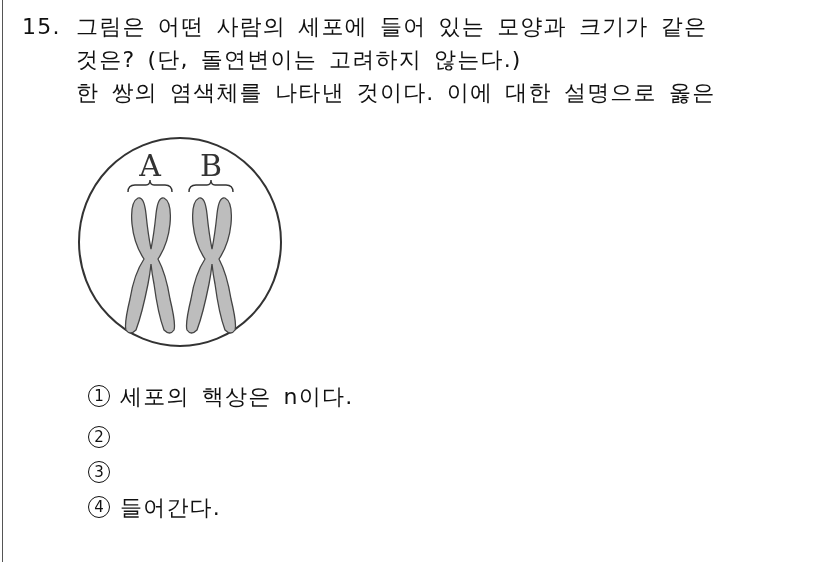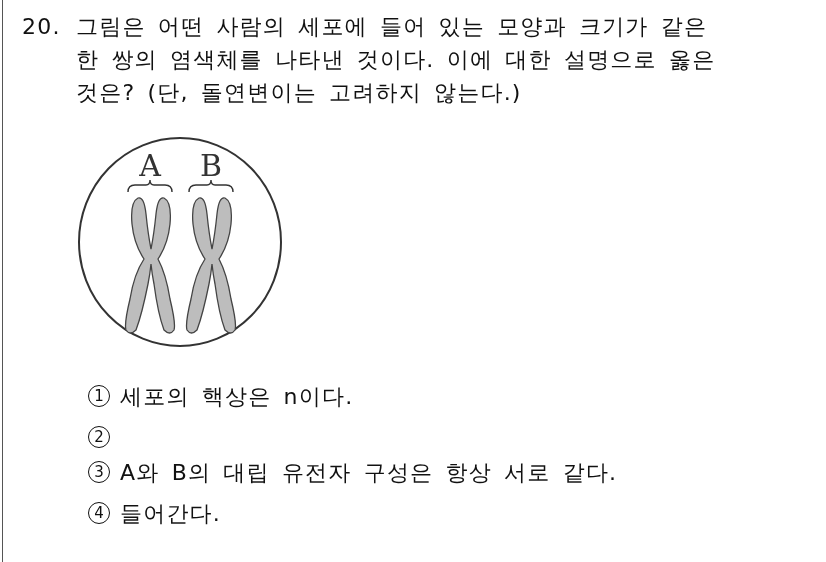--- a/index.html
+++ b/index.html
@@ -94,23 +94,23 @@
       font-size: 30px;
       fill: #333333;
     }
   </style>
 </head>
 <body>
 
 <div class="left-rule"></div>
 
 <div class="question">
-  <div class="q-line"><span class="q-num">20.</span><span>그림은 어떤 사람의 세포에 들어 있는 모양과 크기가 같은</span></div>
+  <div class="q-line"><span class="q-num">15.</span><span>그림은 어떤 사람의 세포에 들어 있는 모양과 크기가 같은</span></div>
+  <div class="q-line q-indent">것은? (단, 돌연변이는 고려하지 않는다.)</div>
   <div class="q-line q-indent">한 쌍의 염색체를 나타낸 것이다. 이에 대한 설명으로 옳은</div>
-  <div class="q-line q-indent">것은? (단, 돌연변이는 고려하지 않는다.)</div>
 </div>
 
 <div class="figure">
   <svg width="220" height="232" viewBox="0 0 220 232">
 
     <ellipse cx="108" cy="118" rx="101" ry="104" fill="#ffffff" stroke="#333333" stroke-width="2"></ellipse>
 
     <text class="fig-label" x="78" y="52" text-anchor="middle">A</text>
     <text class="fig-label" x="139" y="52" text-anchor="middle">B</text>
 
@@ -132,23 +132,20 @@
     <span class="choice-mark">1</span>
     <span class="choice-text">
         <span class="cont">세포의 핵상은 n이다.</span>
       </span>
   </div>
   <div class="choice">
     <span class="choice-mark">2</span>
   </div>
   <div class="choice">
     <span class="choice-mark">3</span>
-    <span class="choice-text">
-        <span class="cont">A와 B의 대립 유전자 구성은 항상 서로 같다.</span>
-      </span>
   </div>
   <div class="choice">
     <span class="choice-mark">4</span>
     <span class="choice-text">
       <span class="cont">들어간다.</span>
     </span>
   </div>
 </div>
 
 </body></html>

